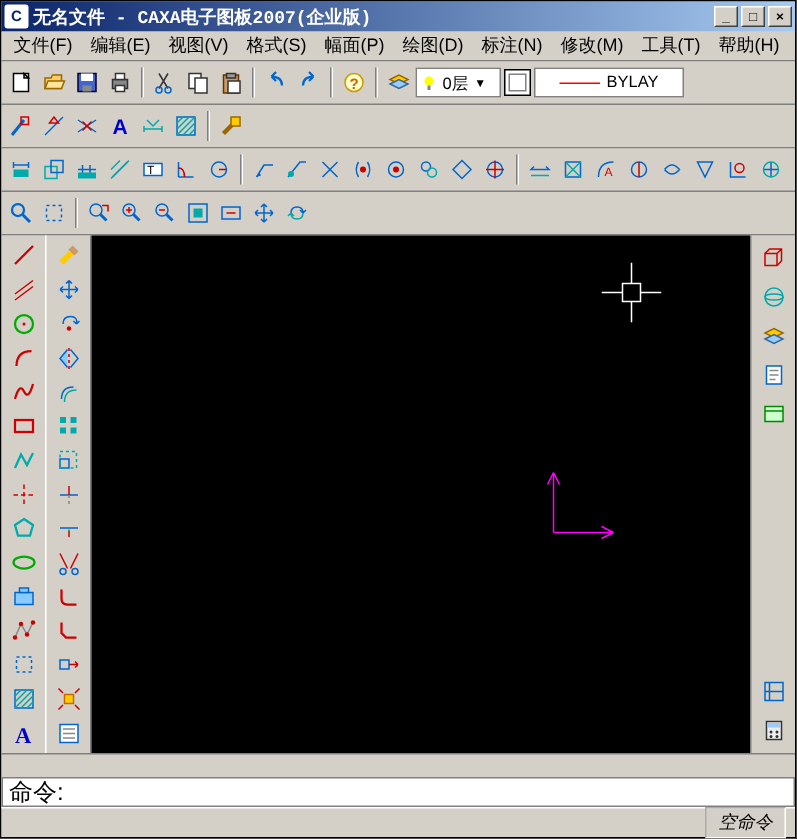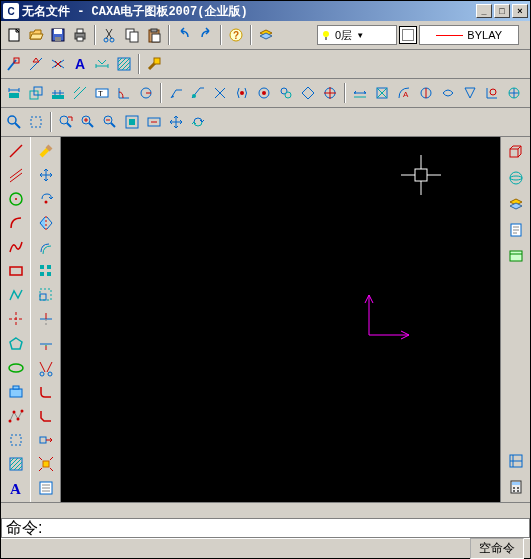--- a/index.html
+++ b/index.html
@@ -23,40 +23,52 @@
 .linetype-line { width: 40px; height: 1px; background: #f00; margin-right: 4px; }
 .main-area { flex: 1; display: flex; min-height: 0; }
 .left-panel { width: 60px; background: #d4d0c8; border-right: 1px solid #808080; display: flex; }
 .left-col { width: 30px; display: flex; flex-direction: column; padding: 2px 0; }
 .left-col + .left-col { border-left: 1px solid #fff; }
 .side-btn { width: 24px; height: 24px; margin: 1px auto; border: 1px solid transparent; display: flex; align-items: center; justify-content: center; cursor: pointer; }
 .canvas { flex: 1; background: #000; position: relative; overflow: hidden; }
 .right-panel { width: 30px; background: #d4d0c8; border-left: 1px solid #808080; display: flex; flex-direction: column; padding: 2px 0; }
 .scrollbar-bottom { height: 16px; background: #d4d0c8; border-top: 1px solid #808080; }
 .cmdline { height: 20px; background: #fff; border: 1px solid #808080; display: flex; align-items: center; padding: 0 4px; font-size: 16px; }
-.statusbar { height: 20px; background: #d4d0c8; border-top: 1px solid #fff; display: flex; align-items: center; padding: 0 6px; font-size: 12px; }
+.statusbar { height: 20px; background: #d4d0c8; border-top: 1px solid #fff; display: flex; align-items: center; padding: 0 6px; font-size: 12px; font-style: italic; }
 .status-right { margin-left: auto; border: 1px inset #fff; padding: 1px 8px; }
 svg { display: block; }
 .crosshair { position: absolute; left: 340px; top: 18px; }
 .ucs { position: absolute; left: 278px; top: 148px; }
 </style>
 </head>
 <body>
 
 <div class="window">
   <div class="titlebar">
     <span class="titlebar-icon">C</span>
     <span class="titlebar-title">无名文件 - CAXA电子图板2007(企业版)</span>
     <div class="titlebar-btns">
       <div class="titlebar-btn">_</div>
       <div class="titlebar-btn">□</div>
       <div class="titlebar-btn">×</div>
     </div>
   </div>
 
+  <div class="menubar">
+    <span class="menu-item">文件(F)</span>
+    <span class="menu-item">编辑(E)</span>
+    <span class="menu-item">视图(V)</span>
+    <span class="menu-item">格式(S)</span>
+    <span class="menu-item">幅面(P)</span>
+    <span class="menu-item">绘图(D)</span>
+    <span class="menu-item">标注(N)</span>
+    <span class="menu-item">修改(M)</span>
+    <span class="menu-item">工具(T)</span>
+    <span class="menu-item">帮助(H)</span>
+  </div>
 
   <div class="toolbar">
     <div class="tb-btn">
         <svg width="16" height="16">
           <rect x="3" y="2" width="10" height="12" fill="#fff" stroke="#000"></rect>
           <path d="M10 2 L13 5 L10 5 Z" fill="#ccc" stroke="#000"></path>
         </svg>
       </div>
     <div class="tb-btn">
         <svg width="16" height="16">
@@ -117,21 +129,21 @@
           <text x="8" y="12" text-anchor="middle" font-size="10" font-weight="bold" fill="#cc6600">?</text>
         </svg>
       </div>
     <span class="tb-sep"></span>
     <div class="tb-btn">
         <svg width="16" height="16">
           <path d="M2 6 L8 3 L14 6 L8 9 Z" fill="#fc0" stroke="#960"></path>
           <path d="M2 9 L8 6 L14 9 L8 12 Z" fill="#9cf" stroke="#369"></path>
         </svg>
       </div>
-    <div class="layer-combo" style="width:80px;margin-left:40px;">
+    <div class="layer-combo" style="width:57px;">
       <svg width="12" height="12">
           <circle cx="6" cy="5" r="3" fill="#ff0"></circle>
           <rect x="5" y="8" width="2" height="3" fill="#888"></rect>
         </svg>
       <span style="margin-left:3px;">0层</span>
       <span class="chev">▼</span>
     </div>
     <div class="tb-btn">
         <span class="color-swatch"></span>
       </div>

